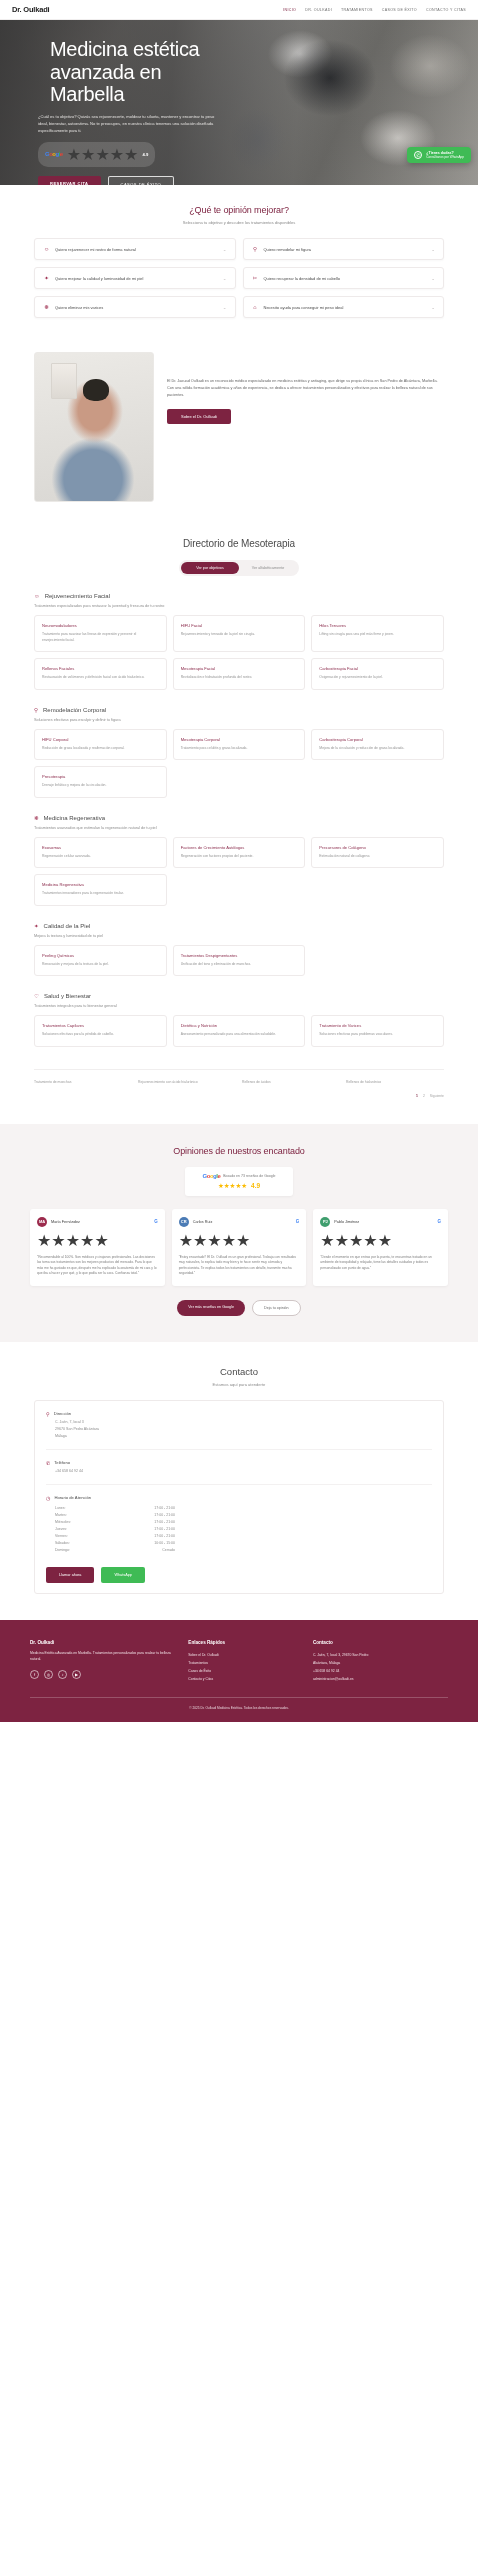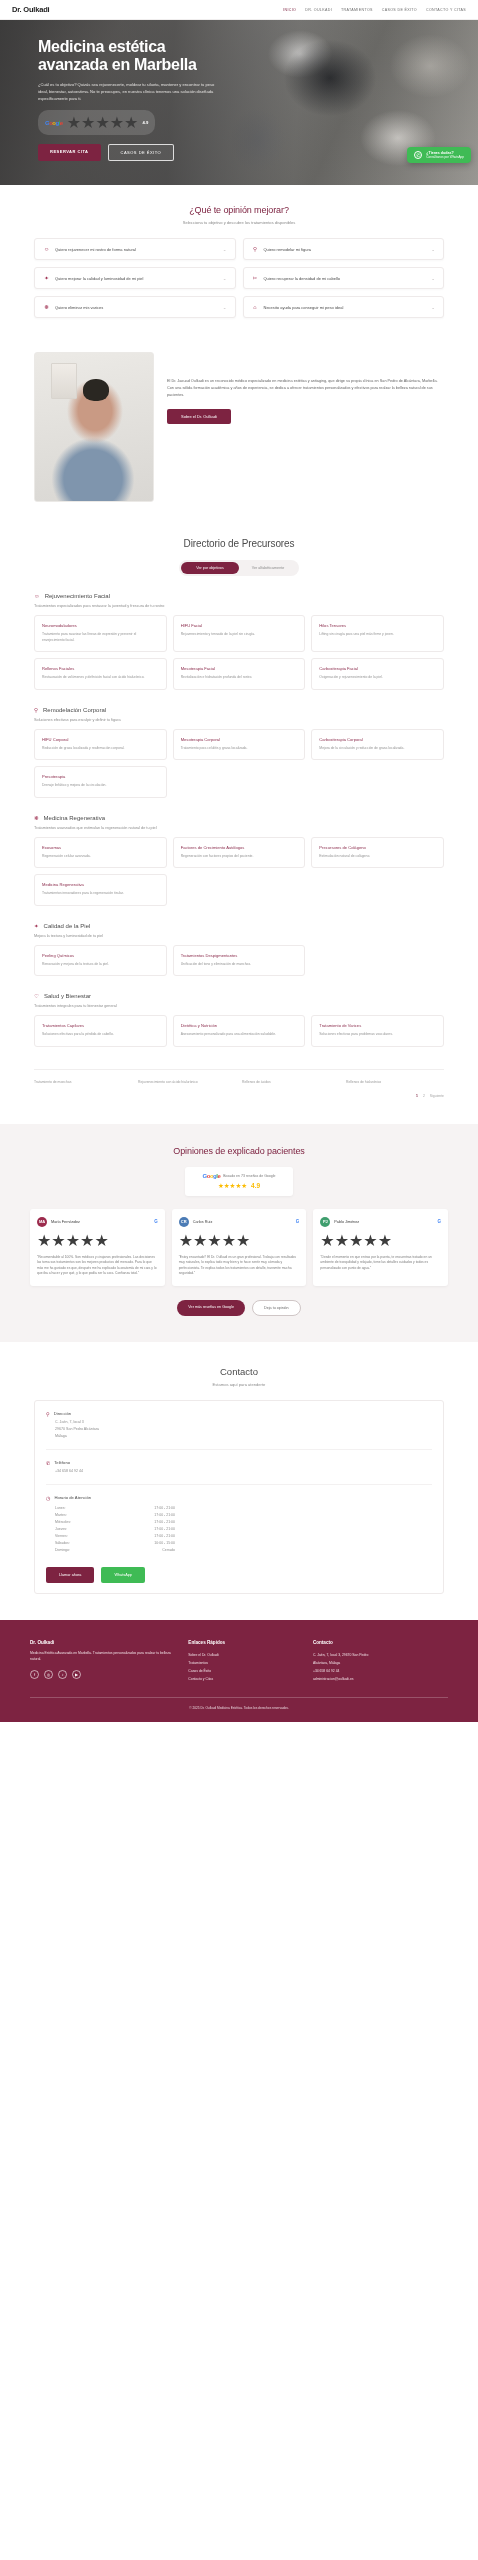--- a/index.html
+++ b/index.html
@@ -32,21 +32,21 @@
       radial-gradient(ellipse 70px 58px at 330px 58px, rgba(30,32,36,.82), rgba(30,32,36,0) 66%),
       radial-gradient(ellipse 46px 34px at 300px 34px, rgba(245,244,242,.85), rgba(245,244,242,0) 70%),
       radial-gradient(ellipse 54px 40px at 398px 118px, rgba(236,233,228,.8), rgba(236,233,228,0) 70%),
       radial-gradient(ellipse 40px 46px at 258px 120px, rgba(120,122,126,.6), rgba(120,122,126,0) 70%),
       radial-gradient(ellipse 90px 60px at 80px 30px, rgba(196,190,182,.55), rgba(196,190,182,0) 72%),
       radial-gradient(ellipse 56px 44px at 430px 46px, rgba(208,204,197,.6), rgba(208,204,197,0) 72%),
       linear-gradient(115deg,#a5a29c 0%,#bcb8b1 22%,#8f8e8b 48%,#74736f 70%,#a09e99 100%);
   }
   .hero-ov { position:absolute; inset:0; background:linear-gradient(93deg, rgba(20,20,22,.72) 0%, rgba(24,24,26,.58) 36%, rgba(30,30,32,.18) 62%, rgba(30,30,32,.05) 100%); }
   .hero-in { position:relative; z-index:3; padding:18px 0 0 38px; width:215px; }
-  .hero h1 { font-size:16px; line-height:1.13; color:#fff; font-weight:bold; letter-spacing:-.3px; }
+  .hero h1 { font-size:20px; line-height:1.13; color:#fff; font-weight:normal; letter-spacing:-.3px;margin-left:12px; }
   .hero p { margin-top:7px; font-size:4.1px; line-height:1.72; color:#e4e2e0; width:182px; }
   .rating { margin-top:8px; display:inline-flex; align-items:center; gap:4px;
             background:rgba(255,255,255,.15); padding:3px 7px; border-radius:10px; }
   .g-logo { font-size:6px; font-weight:bold; letter-spacing:-.5px; }
   .g-logo i { font-style:normal; }
   .g-logo .b{color:#4285F4}.g-logo .r{color:#EA4335}.g-logo .y{color:#FBBC05}.g-logo .g{color:#34A853}
   .stars { display:flex; gap:1px; }
   .rscore { font-size:4.2px; color:#fff; font-weight:bold; }
   .hero-btns { margin-top:9px; display:flex; gap:7px; }
   .btn { font-size:4px; letter-spacing:.5px; padding:5px 12px; border-radius:2px; display:inline-block; }
@@ -245,21 +245,21 @@
 
   <div class="doc">
     <div class="doc-ph"></div>
     <div class="doc-tx">
       <p>El Dr. Jaouad Oulkadi es un reconocido médico especializado en medicina estética y antiaging, que dirige su propia clínica en San Pedro de Alcántara, Marbella. Con una sólida formación académica y años de experiencia, se dedica a ofrecer tratamientos personalizados y efectivos para realzar la belleza natural de sus pacientes.</p>
       <span class="doc-btn">Sobre el Dr. Oulkadi</span>
     </div>
   </div>
 
   <div class="dir">
-    <div class="sec-t" style="color:#4b4b4b;font-size:10px">Directorio de Precursores</div>
+    <div class="sec-t" style="color:#4b4b4b;font-size:10px">Directorio de Mesoterapia</div>
     <div class="toggle">
       <span class="tg on">Ver por objetivos</span>
       <span class="tg">Ver alfabéticamente</span>
     </div>
 
     <div class="cat">
       <div class="cat-h">
           <span class="cat-ic">☺</span>
         <span class="cat-n">Rejuvenecimiento Facial</span>
         </div>
@@ -391,21 +391,21 @@
       <span class="fl">Rellenos de hialurónico</span>
     </div>
     <div class="pager">
       <span class="pg on">1</span>
       <span class="pg">2</span>
       <span class="pg">Siguiente</span>
     </div>
   </div>
 
   <div class="ops">
-    <div class="sec-t">Opiniones de explicado pacientes</div>
+    <div class="sec-t">Opiniones de nuestros encantado</div>
     <div class="ops-badge">
       <div class="l1">
           <span class="g-logo"><i class="b">G</i><i class="r">o</i><i class="y">o</i><i class="b">g</i><i class="g">l</i><i class="r">e</i></span>
         <span>Basado en 73 reseñas de Google</span>
         </div>
       <div class="l2">
           <span>★★★★★</span>
         <span class="sc">4.9</span>
         </div>
     </div>

